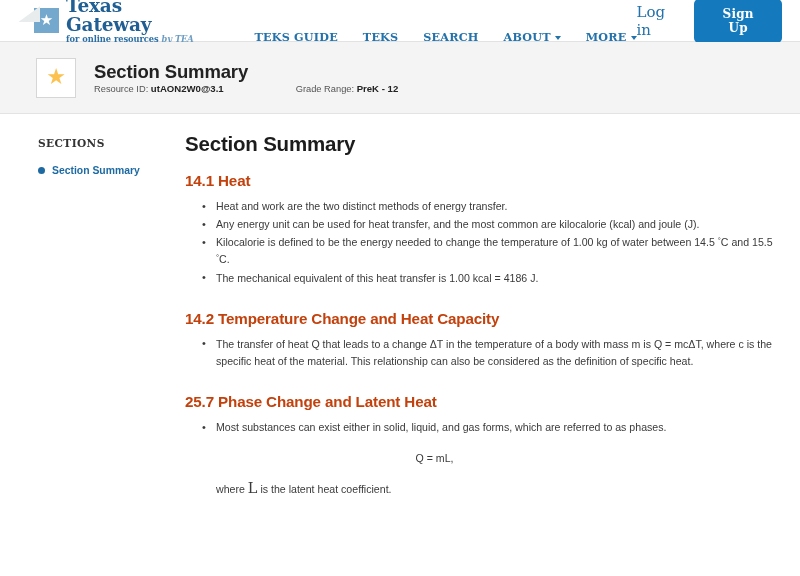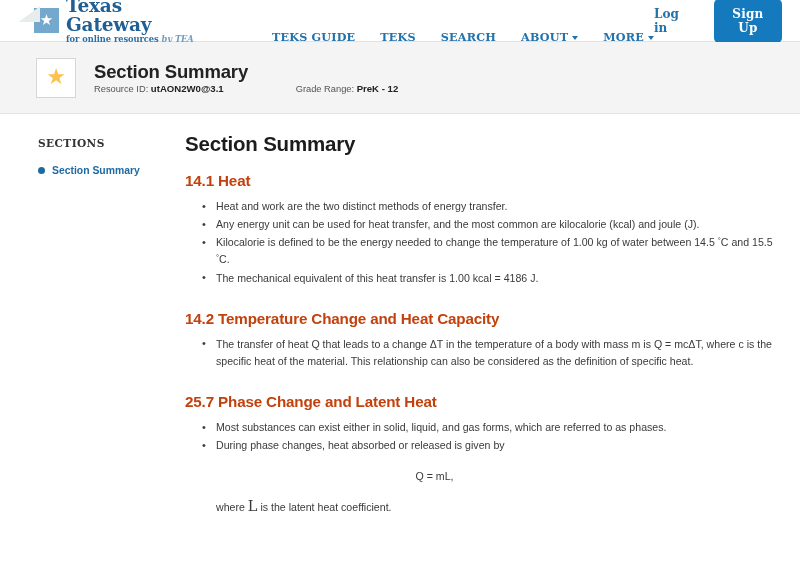--- a/index.html
+++ b/index.html
@@ -97,35 +97,35 @@
     position: relative; top: 1px;
   }
   .nav-right {
     margin-left: auto;
     display: flex;
     align-items: center;
     gap: 18px;
   }
   .login-link {
     font-family: "DejaVu Serif", serif;
-    font-size: 12px;
-    font-weight: bold;
+    font-size: 15px;
+    font-weight: normal;
     color: #2272ab;
     text-decoration: none;
     cursor: pointer;
   }
   .signup-btn {
     background: #1479bd;
     color: #ffffff;
     font-family: "DejaVu Serif", serif;
     font-weight: bold;
     font-size: 12px;
     border: none;
     border-radius: 5px;
-    padding: 8px 7px;
+    padding: 8px 21px;
     cursor: pointer;
     letter-spacing: 0.2px;
   }
 
   
   .resource-header {
     height: 72px;
     background: #f4f4f4;
     border-bottom: 1px solid #e3e3e3;
     display: flex;
@@ -348,20 +348,19 @@
       <h2>14.2 Temperature Change and Heat Capacity</h2>
       <ul>
         <li>The transfer of heat Q that leads to a change ΔT in the temperature of a body with mass m is Q = mcΔT, where c is the specific heat of the material. This relationship can also be considered as the definition of specific heat.</li>
       </ul>
     </section>
 
     <section class="sec sec-gap-large">
       <h2>25.7 Phase Change and Latent Heat</h2>
       <ul>
         <li>Most substances can exist either in solid, liquid, and gas forms, which are referred to as phases.</li>
-        <li>During phase changes, heat absorbed or released is given by</li>
       </ul>
       <div class="formula">Q = mL,</div>
       <div class="where-line"><span>where </span><span class="bigL">L</span><span> is the latent heat coefficient.</span></div>
     </section>
 
   </main>
 </div>
 
 </body></html>

